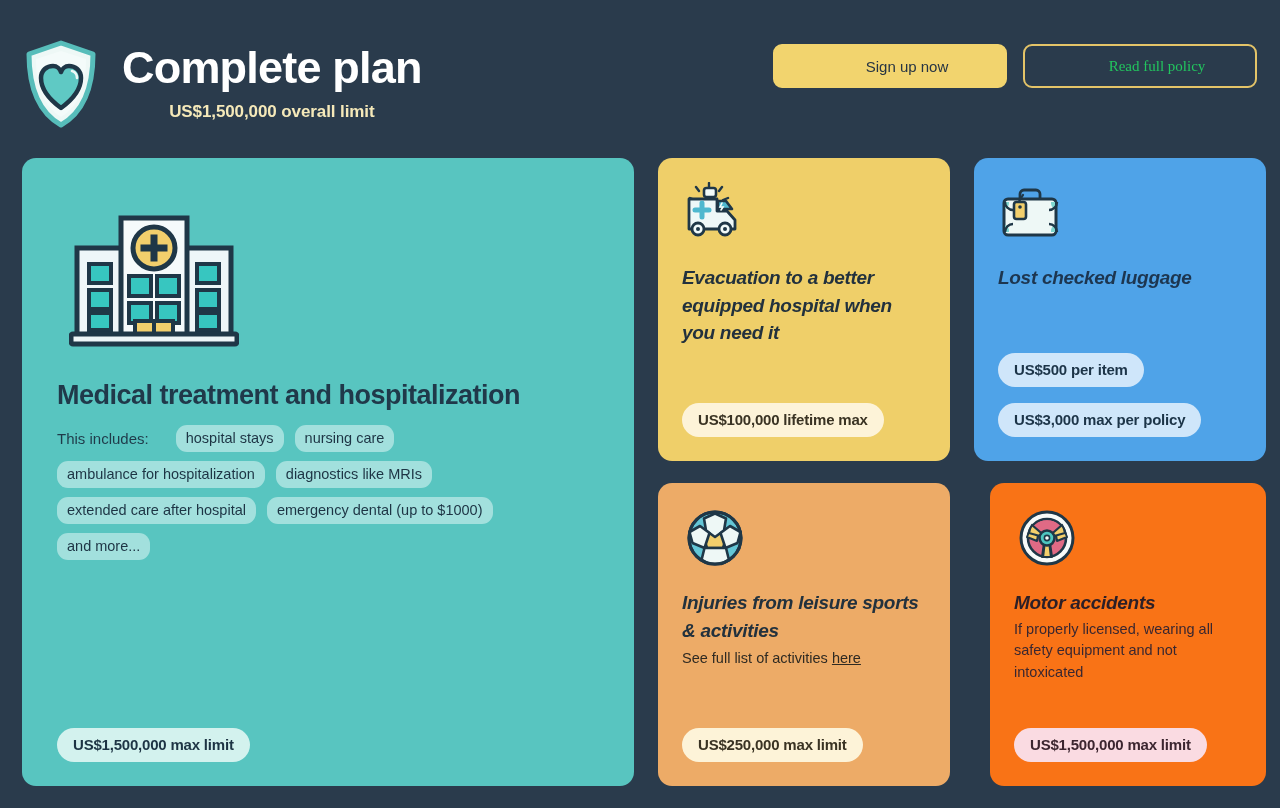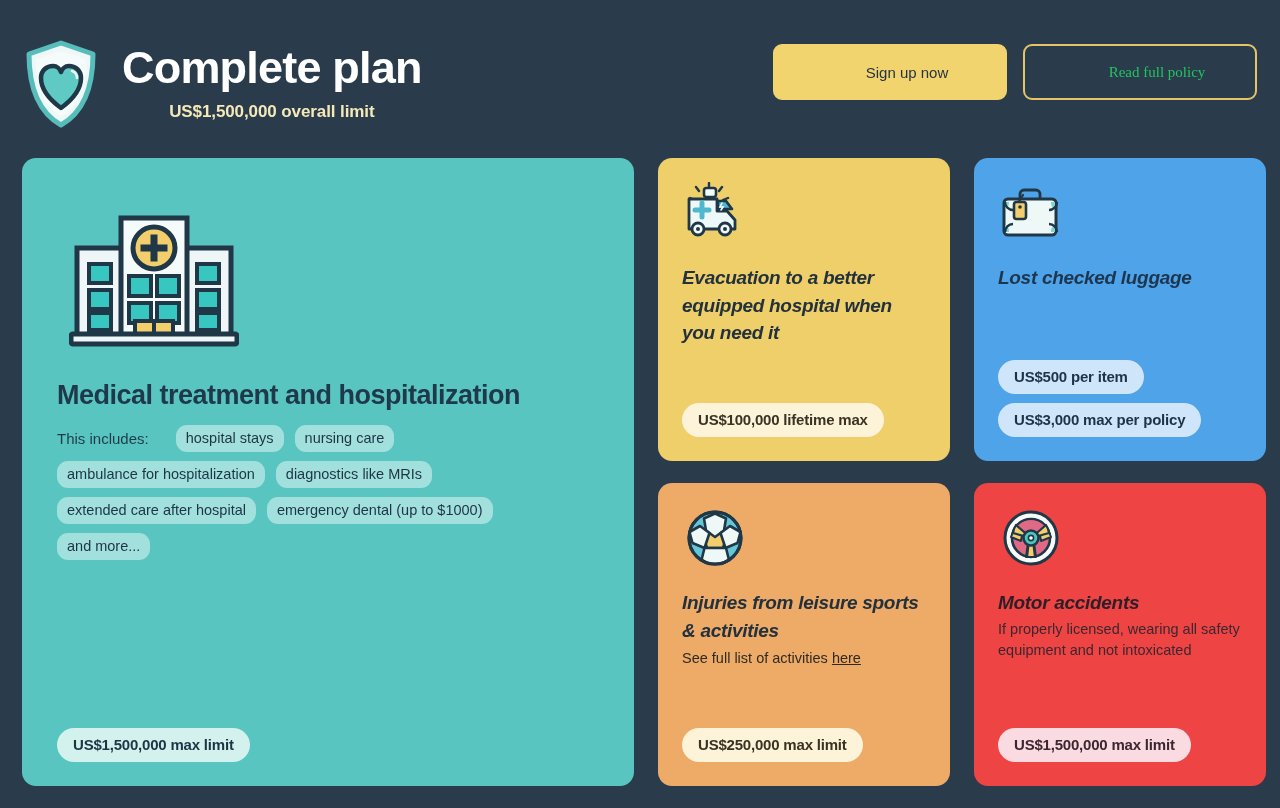--- a/index.html
+++ b/index.html
@@ -68,21 +68,21 @@
   .header-actions {
     margin-left: auto;
     display: flex;
     gap: 16px;
     align-items: flex-start;
     padding-top: 8px;
     padding-right: 1px;
   }
 
   .btn {
-    height: 56px;
+    height: 44px;
     min-width: 234px;
     border-radius: 9px;
     font-size: 15px;
     font-weight: normal;
     display: flex;
     align-items: center;
     justify-content: center;
     cursor: pointer;
     border: 2px solid transparent;
     font-family: "Liberation Sans", sans-serif;
@@ -122,21 +122,21 @@
   }
 
   .card-hero {
     grid-row: 1 / span 2;
     background: #58c5c0;
     padding: 28px 26px 24px 17px;
   }
   .card-evac    { background: #efcf69; }
   .card-luggage { background: #4fa3e8; }
   .card-sports  { background: #edab67; }
-  .card-motor   { background: #ef4444; }
+  .card-motor   { background: #f97316; margin-left: 16px; }
 
   
   .hero-icon { width: 170px; height: 140px; margin: 22px 0 0 30px; }
 
   .hero-title {
     font-size: 27px;
     font-weight: bold;
     color: #20394a;
     letter-spacing: -0.5px;
     margin: 32px 0 0 18px;
@@ -182,21 +182,21 @@
   .badge-teal   { background: #d3f2ee; color: #1d3444; }
   .badge-cream  { background: #fdf3d8; color: #3a3323; }
   .badge-blue   { background: #cfe6fa; color: #1c3448; }
   .badge-pink   { background: #fadbe2; color: #3c2630; }
 
   .badge-stack {
     margin-top: auto;
     display: flex;
     flex-direction: column;
     align-items: flex-start;
-    gap: 9px;
+    gap: 16px;
   }
 
   
   .sm-icon { width: 66px; height: 62px; margin-bottom: 20px; }
 
   .sm-title {
     font-size: 19px;
     font-weight: bold;
     color: #22313d;
     line-height: 1.45;

